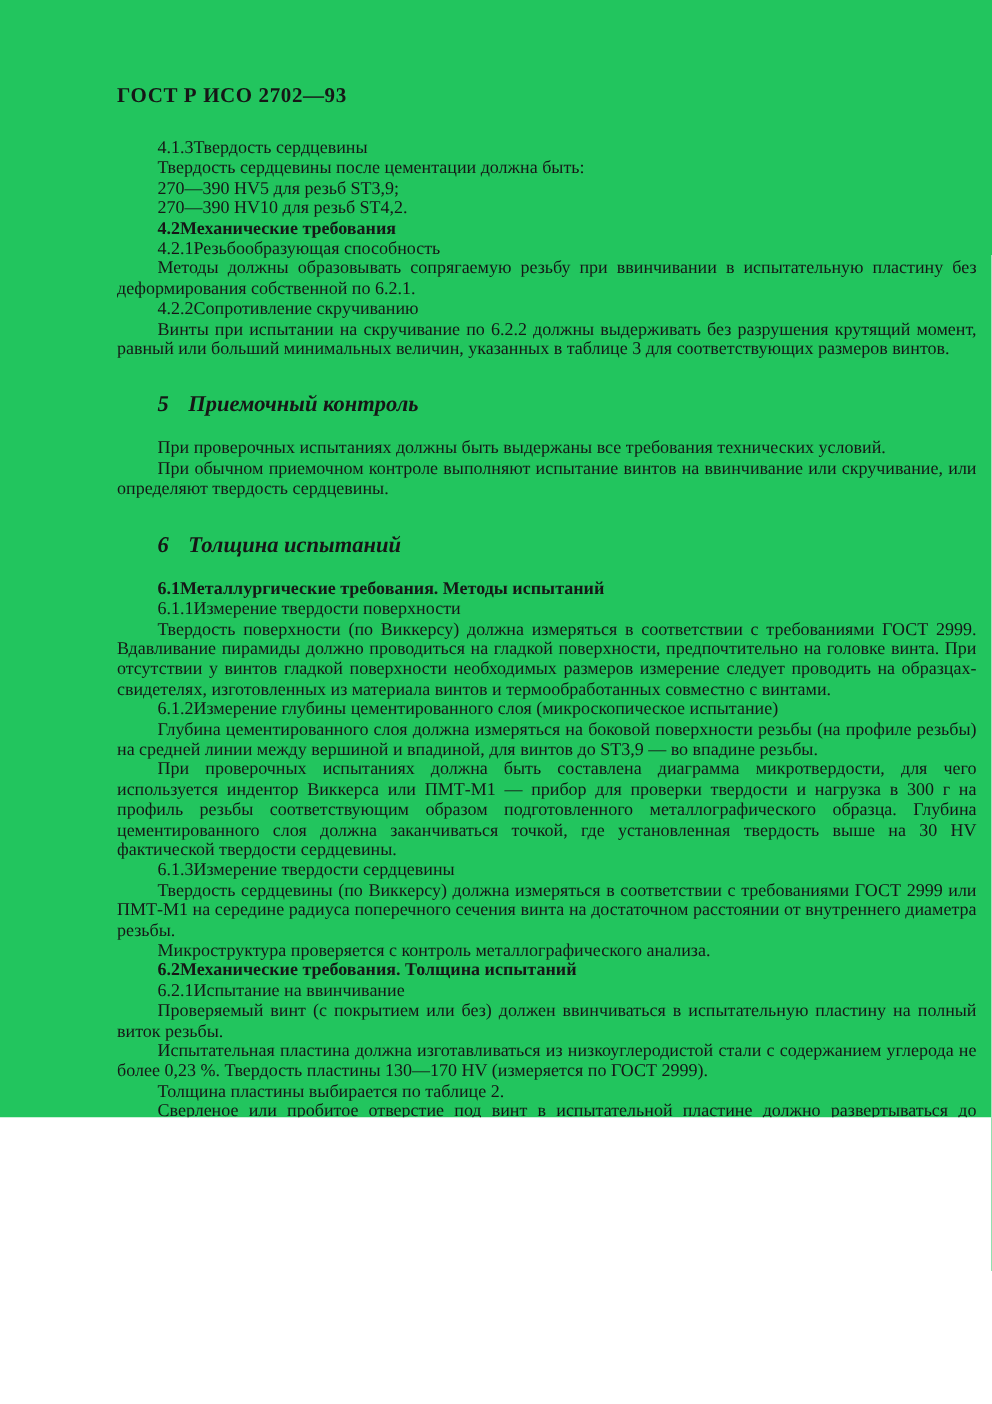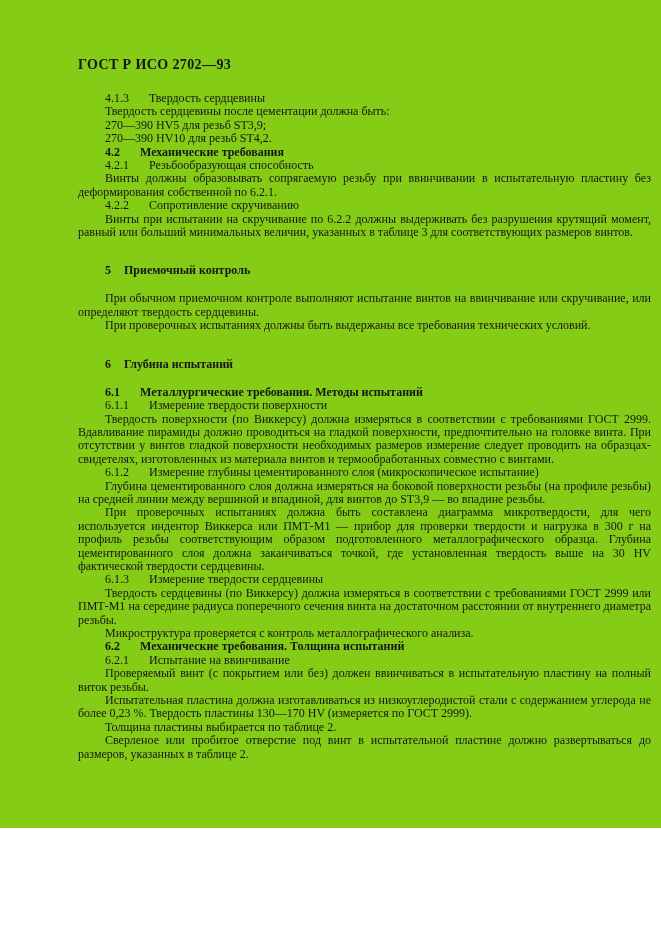--- a/index.html
+++ b/index.html
@@ -3,22 +3,22 @@
 <meta charset="utf-8">
 <style>
   html, body {
     margin: 0;
     padding: 0;
     background: #ffffff;
   }
   .page {
     position: relative;
     width: 661px;
-    height: 828px;
-    background: #84cc16;
+    height: 745px;
+    background: #22c55e;
     overflow: hidden;
     font-family: "Liberation Serif", "DejaVu Serif", serif;
     color: #161616;
   }
   .doc-header {
     position: absolute;
     left: 78px;
     top: 57px;
     font-size: 14px;
     font-weight: bold;
@@ -39,27 +39,28 @@
   .doc-content .h-sub {
     margin: 0;
     text-indent: 27px;
   }
   .doc-content .h-sub {
     font-weight: bold;
   }
   .doc-content .h-section {
     margin: 22px 0 12px 0;
     text-indent: 27px;
-    font-size: 12px;
+    font-size: 15px;
     line-height: 19px;
     font-weight: bold;
+    font-style: italic;
   }
   .doc-content .clause .num,
   .doc-content .h-sub .num {
-    margin-right: 20px;
+    margin-right: 0;
   }
   .doc-content .h-section .num {
     margin-right: 13px;
   }
   .page-number {
     position: absolute;
     left: 79px;
     top: 843px;
     font-size: 11.5px;
   }
@@ -70,27 +71,27 @@
 <div class="page">
   <div class="doc-header">ГОСТ Р ИСО 2702—93</div>
 
   <div class="doc-content" id="doc-content">
       <div class="clause"><span class="num">4.1.3</span><span>Твердость сердцевины</span></div>
       <div class="p">Твердость сердцевины после цементации должна быть:</div>
       <div class="p">270—390 HV5 для резьб ST3,9;</div>
       <div class="p">270—390 HV10 для резьб ST4,2.</div>
       <div class="h-sub"><span class="num">4.2</span><span>Механические требования</span></div>
       <div class="clause"><span class="num">4.2.1</span><span>Резьбообразующая способность</span></div>
-      <div class="p">Винты должны образовывать сопрягаемую резьбу при ввинчивании в испытательную пластину без деформирования собственной по 6.2.1.</div>
+      <div class="p">Методы должны образовывать сопрягаемую резьбу при ввинчивании в испытательную пластину без деформирования собственной по 6.2.1.</div>
       <div class="clause"><span class="num">4.2.2</span><span>Сопротивление скручиванию</span></div>
       <div class="p">Винты при испытании на скручивание по 6.2.2 должны выдерживать без разрушения крутящий момент, равный или больший минимальных величин, указанных в таблице 3 для соответствующих размеров винтов.</div>
       <div class="h-section"><span class="num">5</span><span>Приемочный контроль</span></div>
+      <div class="p">При проверочных испытаниях должны быть выдержаны все требования технических условий.</div>
       <div class="p">При обычном приемочном контроле выполняют испытание винтов на ввинчивание или скручивание, или определяют твердость сердцевины.</div>
-      <div class="p">При проверочных испытаниях должны быть выдержаны все требования технических условий.</div>
-      <div class="h-section"><span class="num">6</span><span>Глубина испытаний</span></div>
+      <div class="h-section"><span class="num">6</span><span>Толщина испытаний</span></div>
       <div class="h-sub"><span class="num">6.1</span><span>Металлургические требования. Методы испытаний</span></div>
       <div class="clause"><span class="num">6.1.1</span><span>Измерение твердости поверхности</span></div>
       <div class="p">Твердость поверхности (по Виккерсу) должна измеряться в соответствии с требованиями ГОСТ 2999. Вдавливание пирамиды должно проводиться на гладкой поверхности, предпочтительно на головке винта. При отсутствии у винтов гладкой поверхности необходимых размеров измерение следует проводить на образцах-свидетелях, изготовленных из материала винтов и термообработанных совместно с винтами.</div>
       <div class="clause"><span class="num">6.1.2</span><span>Измерение глубины цементированного слоя (микроскопическое испытание)</span></div>
       <div class="p">Глубина цементированного слоя должна измеряться на боковой поверхности резьбы (на профиле резьбы) на средней линии между вершиной и впадиной, для винтов до ST3,9 — во впадине резьбы.</div>
       <div class="p">При проверочных испытаниях должна быть составлена диаграмма микротвердости, для чего используется индентор Виккерса или ПМТ-М1 — прибор для проверки твердости и нагрузка в 300 г на профиль резьбы соответствующим образом подготовленного металлографического образца. Глубина цементированного слоя должна заканчиваться точкой, где установленная твердость выше на 30 HV фактической твердости сердцевины.</div>
       <div class="clause"><span class="num">6.1.3</span><span>Измерение твердости сердцевины</span></div>
       <div class="p">Твердость сердцевины (по Виккерсу) должна измеряться в соответствии с требованиями ГОСТ 2999 или ПМТ-М1 на середине радиуса поперечного сечения винта на достаточном расстоянии от внутреннего диаметра резьбы.</div>
       <div class="p">Микроструктура проверяется с контроль металлографического анализа.</div>
       <div class="h-sub"><span class="num">6.2</span><span>Механические требования. Толщина испытаний</span></div>

